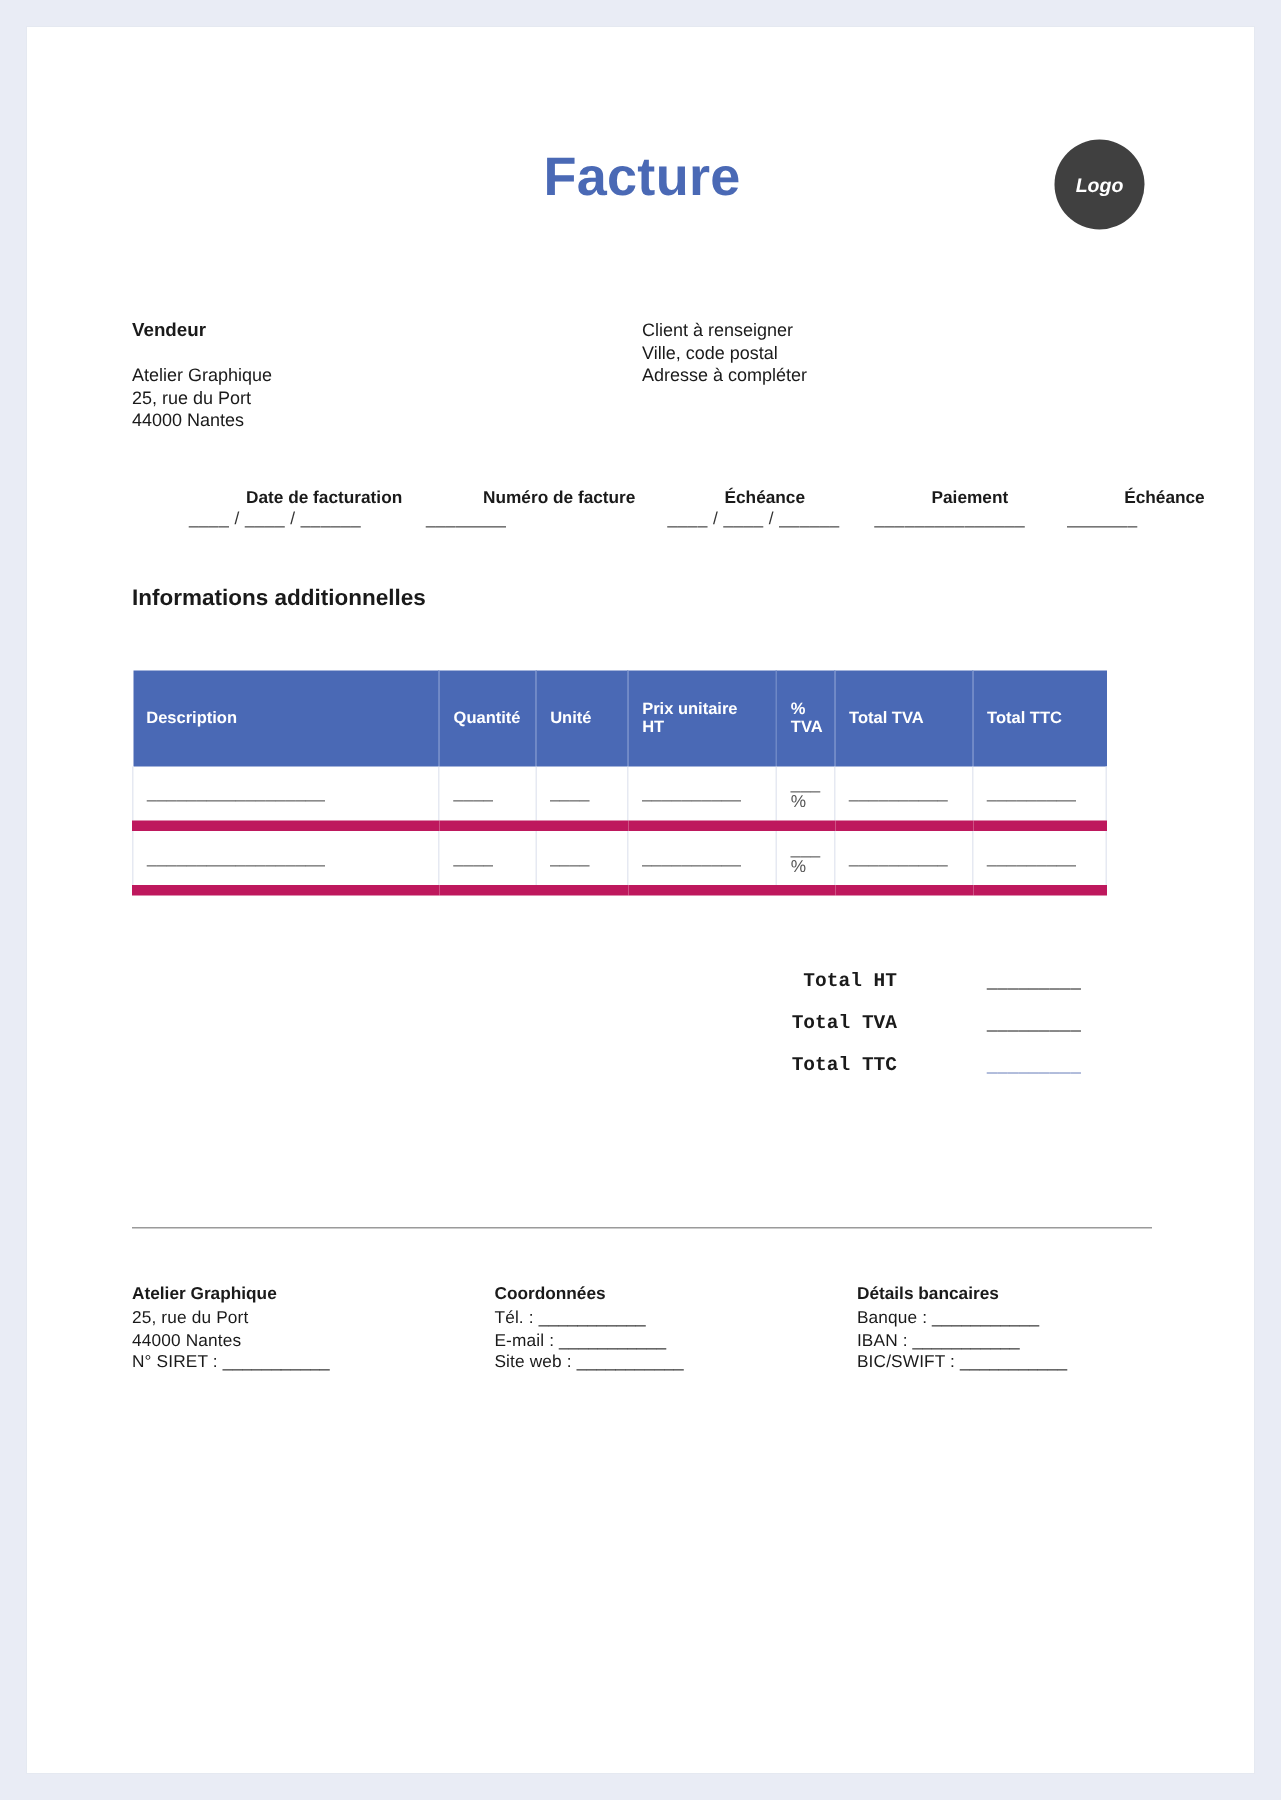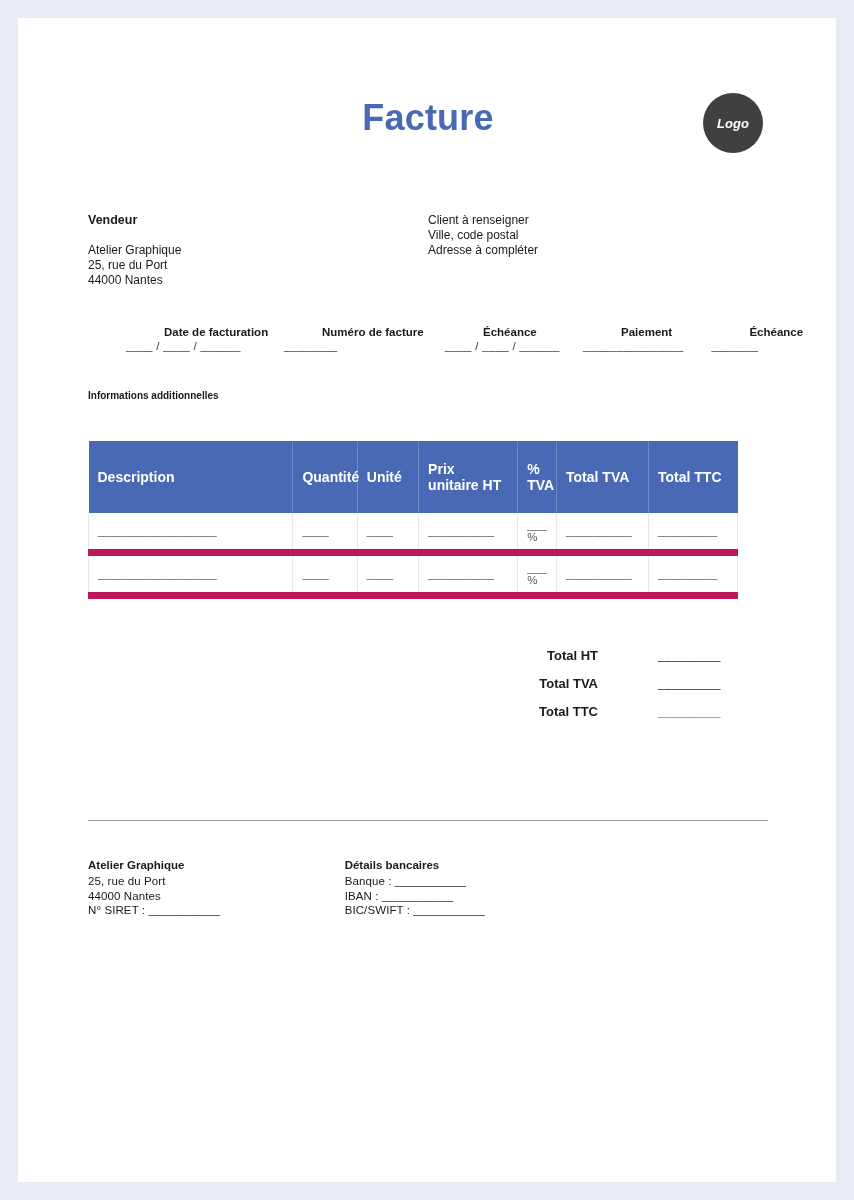--- a/index.html
+++ b/index.html
@@ -105,40 +105,40 @@
   .meta-blank {
     font-size: 11.5px;
     color: #333;
     white-space: nowrap;
     letter-spacing: 0.3px;
   }
 
   
   .addinfo { margin-top: 38px; }
   .addinfo-title {
-    font-size: 10px;
+    font-size: 15px;
     font-weight: bold;
     margin-bottom: 3px;
   }
   .addinfo-text {
     font-size: 11.5px;
     line-height: 15px;
   }
 
   
   .items-table {
     margin-top: 40px;
     width: 650px;
     border-collapse: collapse;
     table-layout: fixed;
   }
   .items-table th {
     background: #4a69b5;
     color: #ffffff;
-    font-size: 14px;
+    font-size: 11px;
     font-weight: bold;
     text-align: left;
     padding: 20px 9px;
     height: 52px;
     vertical-align: middle;
     border-right: 1px solid #6e88c6;
   }
   .items-table th:last-child { border-right: none; }
   .items-table td {
     border-bottom: 7px solid #be185d;
@@ -169,20 +169,21 @@
     align-items: center;
     justify-content: flex-end;
     height: 28px;
   }
   .total-label {
     font-size: 13px;
     font-weight: bold;
     text-align: right;
     width: 160px;
     padding-right: 60px;
+    font-family: Liberation Mono, monospace;
   }
   .total-blank {
     width: 80px;
     font-size: 12px;
     color: #333;
     letter-spacing: 0.3px;
   }
   .total-blank.accent { color: #7e90c4; }
 
   
@@ -315,20 +316,26 @@
 
     <div class="divider"></div>
 
     <div class="footer">
       <div class="footer-col c1">
         <div class="footer-title">Atelier Graphique</div>
         <div class="footer-line">25, rue du Port</div>
         <div class="footer-line">44000 Nantes</div>
         <div class="footer-line">N° SIRET : ___________</div>
       </div>
+      <div class="footer-col c2">
+        <div class="footer-title">Coordonnées</div>
+        <div class="footer-line">Tél. : ___________</div>
+        <div class="footer-line">E-mail : ___________</div>
+        <div class="footer-line">Site web : ___________</div>
+      </div>
       <div class="footer-col c3">
         <div class="footer-title">Détails bancaires</div>
         <div class="footer-line">Banque : ___________</div>
         <div class="footer-line">IBAN : ___________</div>
         <div class="footer-line">BIC/SWIFT : ___________</div>
       </div>
     </div>
 
   </div>
 </div>

